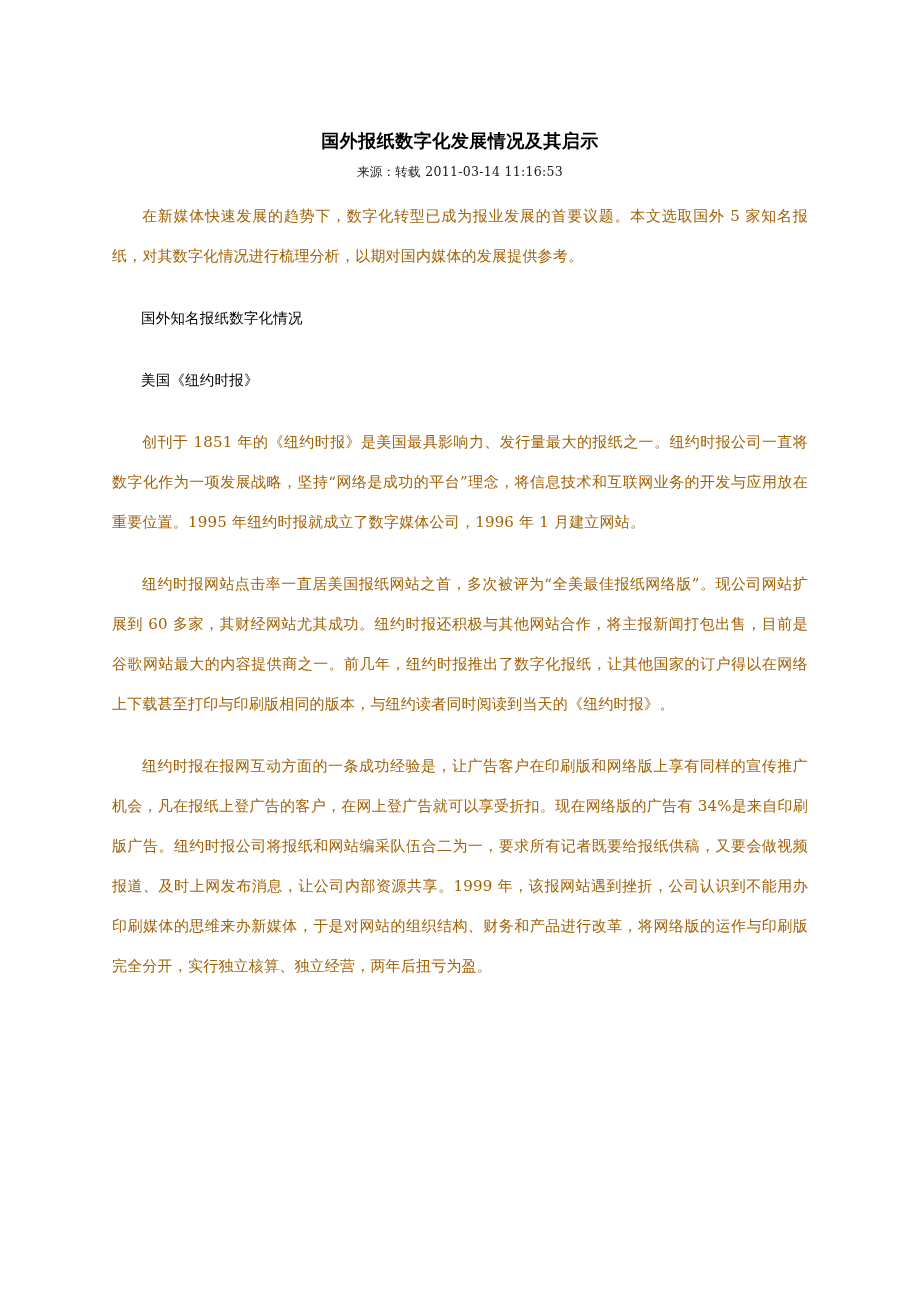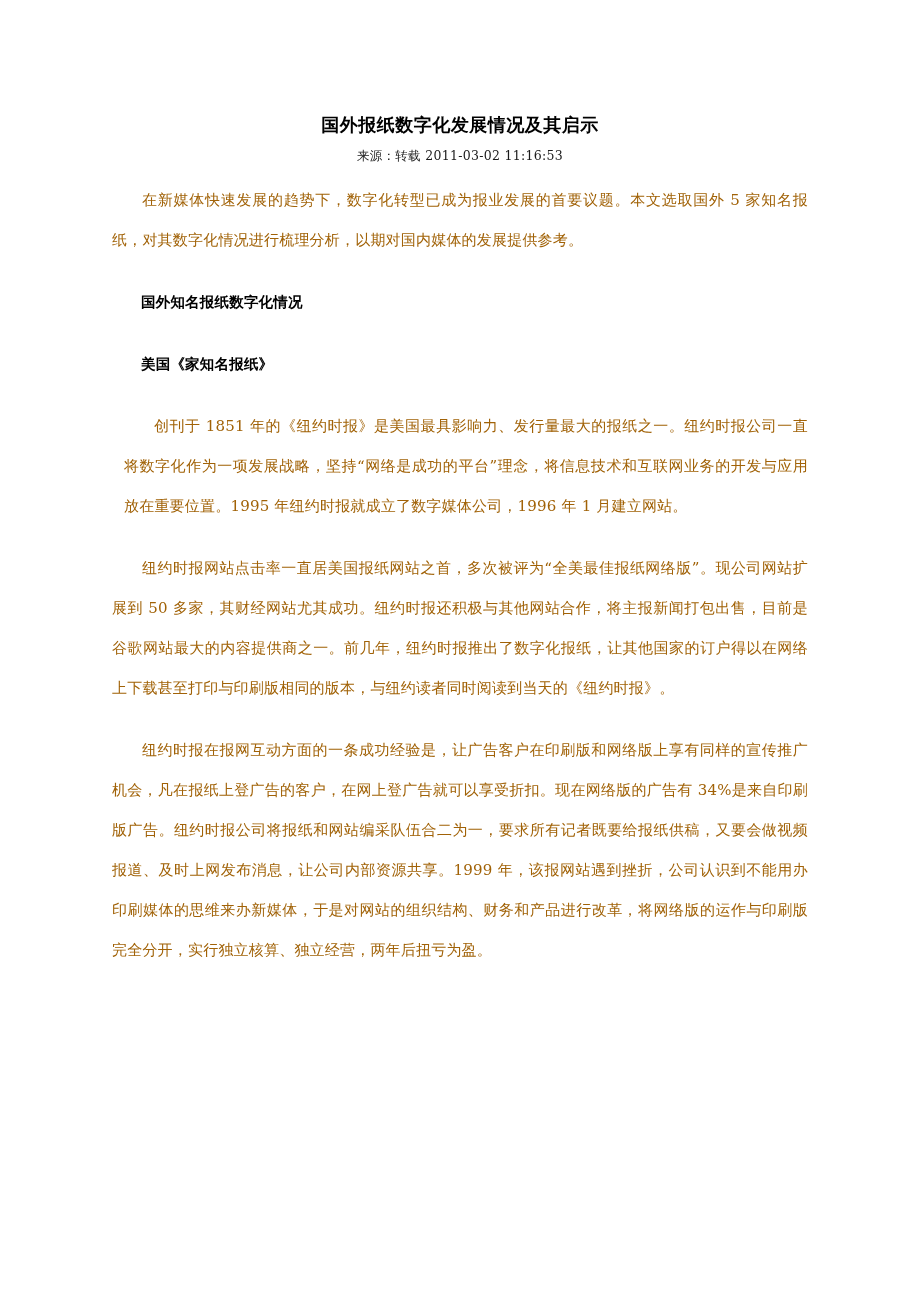--- a/index.html
+++ b/index.html
@@ -21,21 +21,21 @@
     height: 1302px;
     background: #ffffff;
     box-sizing: border-box;
     padding: 0;
     overflow: hidden;
   }
 
   .content {
     position: absolute;
     left: 112px;
-    top: 0;
+    top: 16px;
     width: 696px;
   }
 
   
   .doc-title {
     text-align: center;
     font-family: "DejaVu Sans", "Liberation Sans", sans-serif;
     font-weight: bold;
     font-size: 18px;
     line-height: 26px;
@@ -73,58 +73,57 @@
     margin-top: 14px;
   }
 
   .para + .para {
     margin-top: 22px;
   }
 
   
   .heading {
     font-family: "DejaVu Sans", "Liberation Sans", sans-serif;
-    font-weight: bold;
+    font-weight: normal;
     font-size: 14.5px;
     line-height: 40px;
     text-indent: 2em;
     margin: 0;
     color: #000;
     letter-spacing: 0.2px;
   }
 
   .heading--level1 {
     margin-top: 22px;
   }
 
   .heading--level2 {
     margin-top: 22px;
   }
 
   .heading + .para {
     margin-top: 22px;
-    margin-left: 12px;
   }
 </style>
 </head>
 <body>
 
 <div class="page">
   <div class="content">
 
     <h1 class="doc-title">国外报纸数字化发展情况及其启示</h1>
 
-    <div class="doc-source">来源：转载 2011-03-02 11:16:53</div>
+    <div class="doc-source">来源：转载 2011-03-14 11:16:53</div>
 
     <p class="para para--first">在新媒体快速发展的趋势下，数字化转型已成为报业发展的首要议题。本文选取国外 5 家知名报纸，对其数字化情况进行梳理分析，以期对国内媒体的发展提供参考。</p>
 
     <h2 class="heading heading--level1">国外知名报纸数字化情况</h2>
 
-    <h3 class="heading heading--level2">美国《家知名报纸》</h3>
+    <h3 class="heading heading--level2">美国《纽约时报》</h3>
 
     <p class="para">创刊于 1851 年的《纽约时报》是美国最具影响力、发行量最大的报纸之一。纽约时报公司一直将数字化作为一项发展战略，坚持“网络是成功的平台”理念，将信息技术和互联网业务的开发与应用放在重要位置。1995 年纽约时报就成立了数字媒体公司，1996 年 1 月建立网站。</p>
 
-    <p class="para">纽约时报网站点击率一直居美国报纸网站之首，多次被评为“全美最佳报纸网络版”。现公司网站扩展到 50 多家，其财经网站尤其成功。纽约时报还积极与其他网站合作，将主报新闻打包出售，目前是谷歌网站最大的内容提供商之一。前几年，纽约时报推出了数字化报纸，让其他国家的订户得以在网络上下载甚至打印与印刷版相同的版本，与纽约读者同时阅读到当天的《纽约时报》。</p>
+    <p class="para">纽约时报网站点击率一直居美国报纸网站之首，多次被评为“全美最佳报纸网络版”。现公司网站扩展到 60 多家，其财经网站尤其成功。纽约时报还积极与其他网站合作，将主报新闻打包出售，目前是谷歌网站最大的内容提供商之一。前几年，纽约时报推出了数字化报纸，让其他国家的订户得以在网络上下载甚至打印与印刷版相同的版本，与纽约读者同时阅读到当天的《纽约时报》。</p>
 
     <p class="para">纽约时报在报网互动方面的一条成功经验是，让广告客户在印刷版和网络版上享有同样的宣传推广机会，凡在报纸上登广告的客户，在网上登广告就可以享受折扣。现在网络版的广告有 34%是来自印刷版广告。纽约时报公司将报纸和网站编采队伍合二为一，要求所有记者既要给报纸供稿，又要会做视频报道、及时上网发布消息，让公司内部资源共享。1999 年，该报网站遇到挫折，公司认识到不能用办印刷媒体的思维来办新媒体，于是对网站的组织结构、财务和产品进行改革，将网络版的运作与印刷版完全分开，实行独立核算、独立经营，两年后扭亏为盈。</p>
 
   </div>
 </div>
 
 </body></html>

